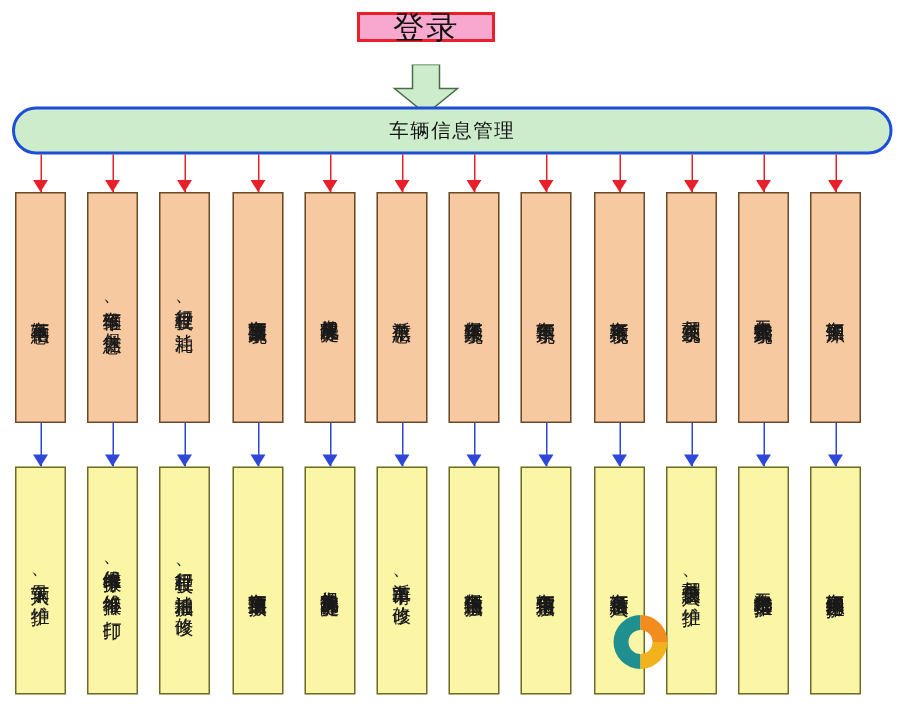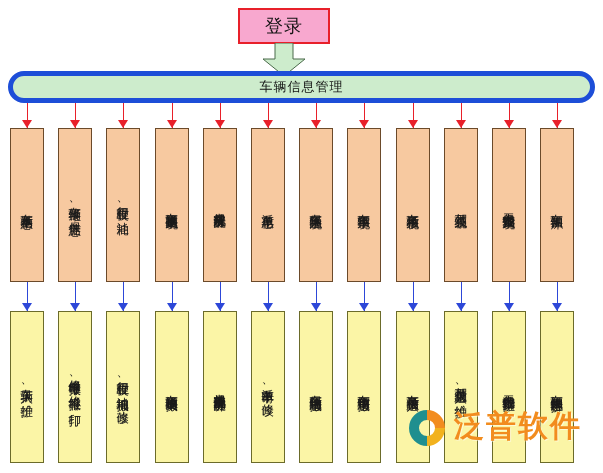--- a/index.html
+++ b/index.html
@@ -17,50 +17,50 @@
     background: #ffffff;
     overflow: hidden;
   }
 
   
   .login-box {
     position: absolute;
     left: 238px;
     top: 8px;
     width: 92px;
-    height: 36px;
+    height: 20px;
     background: #f8a8cf;
     border: 2px solid #e8202a;
     box-sizing: border-box;
     display: flex;
     align-items: center;
     justify-content: center;
     color: #111111;
-    font-size: 18px;
+    font-size: 21px;
     letter-spacing: 1px;
   }
 
   
   .login-arrow {
     position: absolute;
     left: 258px;
     top: 43px;
     width: 52px;
     height: 34px;
   }
 
   
   .main-bar {
     position: absolute;
     left: 8px;
     top: 71px;
     width: 587px;
     height: 32px;
     background: #cdeccc;
-    border: 5px solid #1d4ed8;
+    border: 2px solid #1d4ed8;
     border-radius: 16px / 16px;
     box-sizing: border-box;
     display: flex;
     align-items: center;
     justify-content: center;
     color: #111111;
     font-size: 13px;
     letter-spacing: 1px;
   }
 
@@ -352,16 +352,15 @@
       </div>
     </div>
 
   <div class="watermark">
     <svg class="wm-logo" viewBox="0 0 46 40">
       <path d="M4,20 A19,19 0 0 1 42,20 A19,19 0 0 1 4,20 Z" fill="none"></path>
       <path d="M23,2 A18,18 0 0 0 5,20 A18,18 0 0 0 23,38 L23,28 A8,8 0 0 1 23,12 Z" fill="#1f8f8f"></path>
       <path d="M23,2 A18,18 0 0 1 41,20 L31,20 A8,8 0 0 0 23,12 Z" fill="#f28c1e"></path>
       <path d="M23,38 A18,18 0 0 0 41,20 L31,20 A8,8 0 0 1 23,28 Z" fill="#f2b21e"></path>
     </svg>
-    <div class="wm-text">泛普软件</div>
   </div>
 
 </div>
 
 </body></html>

